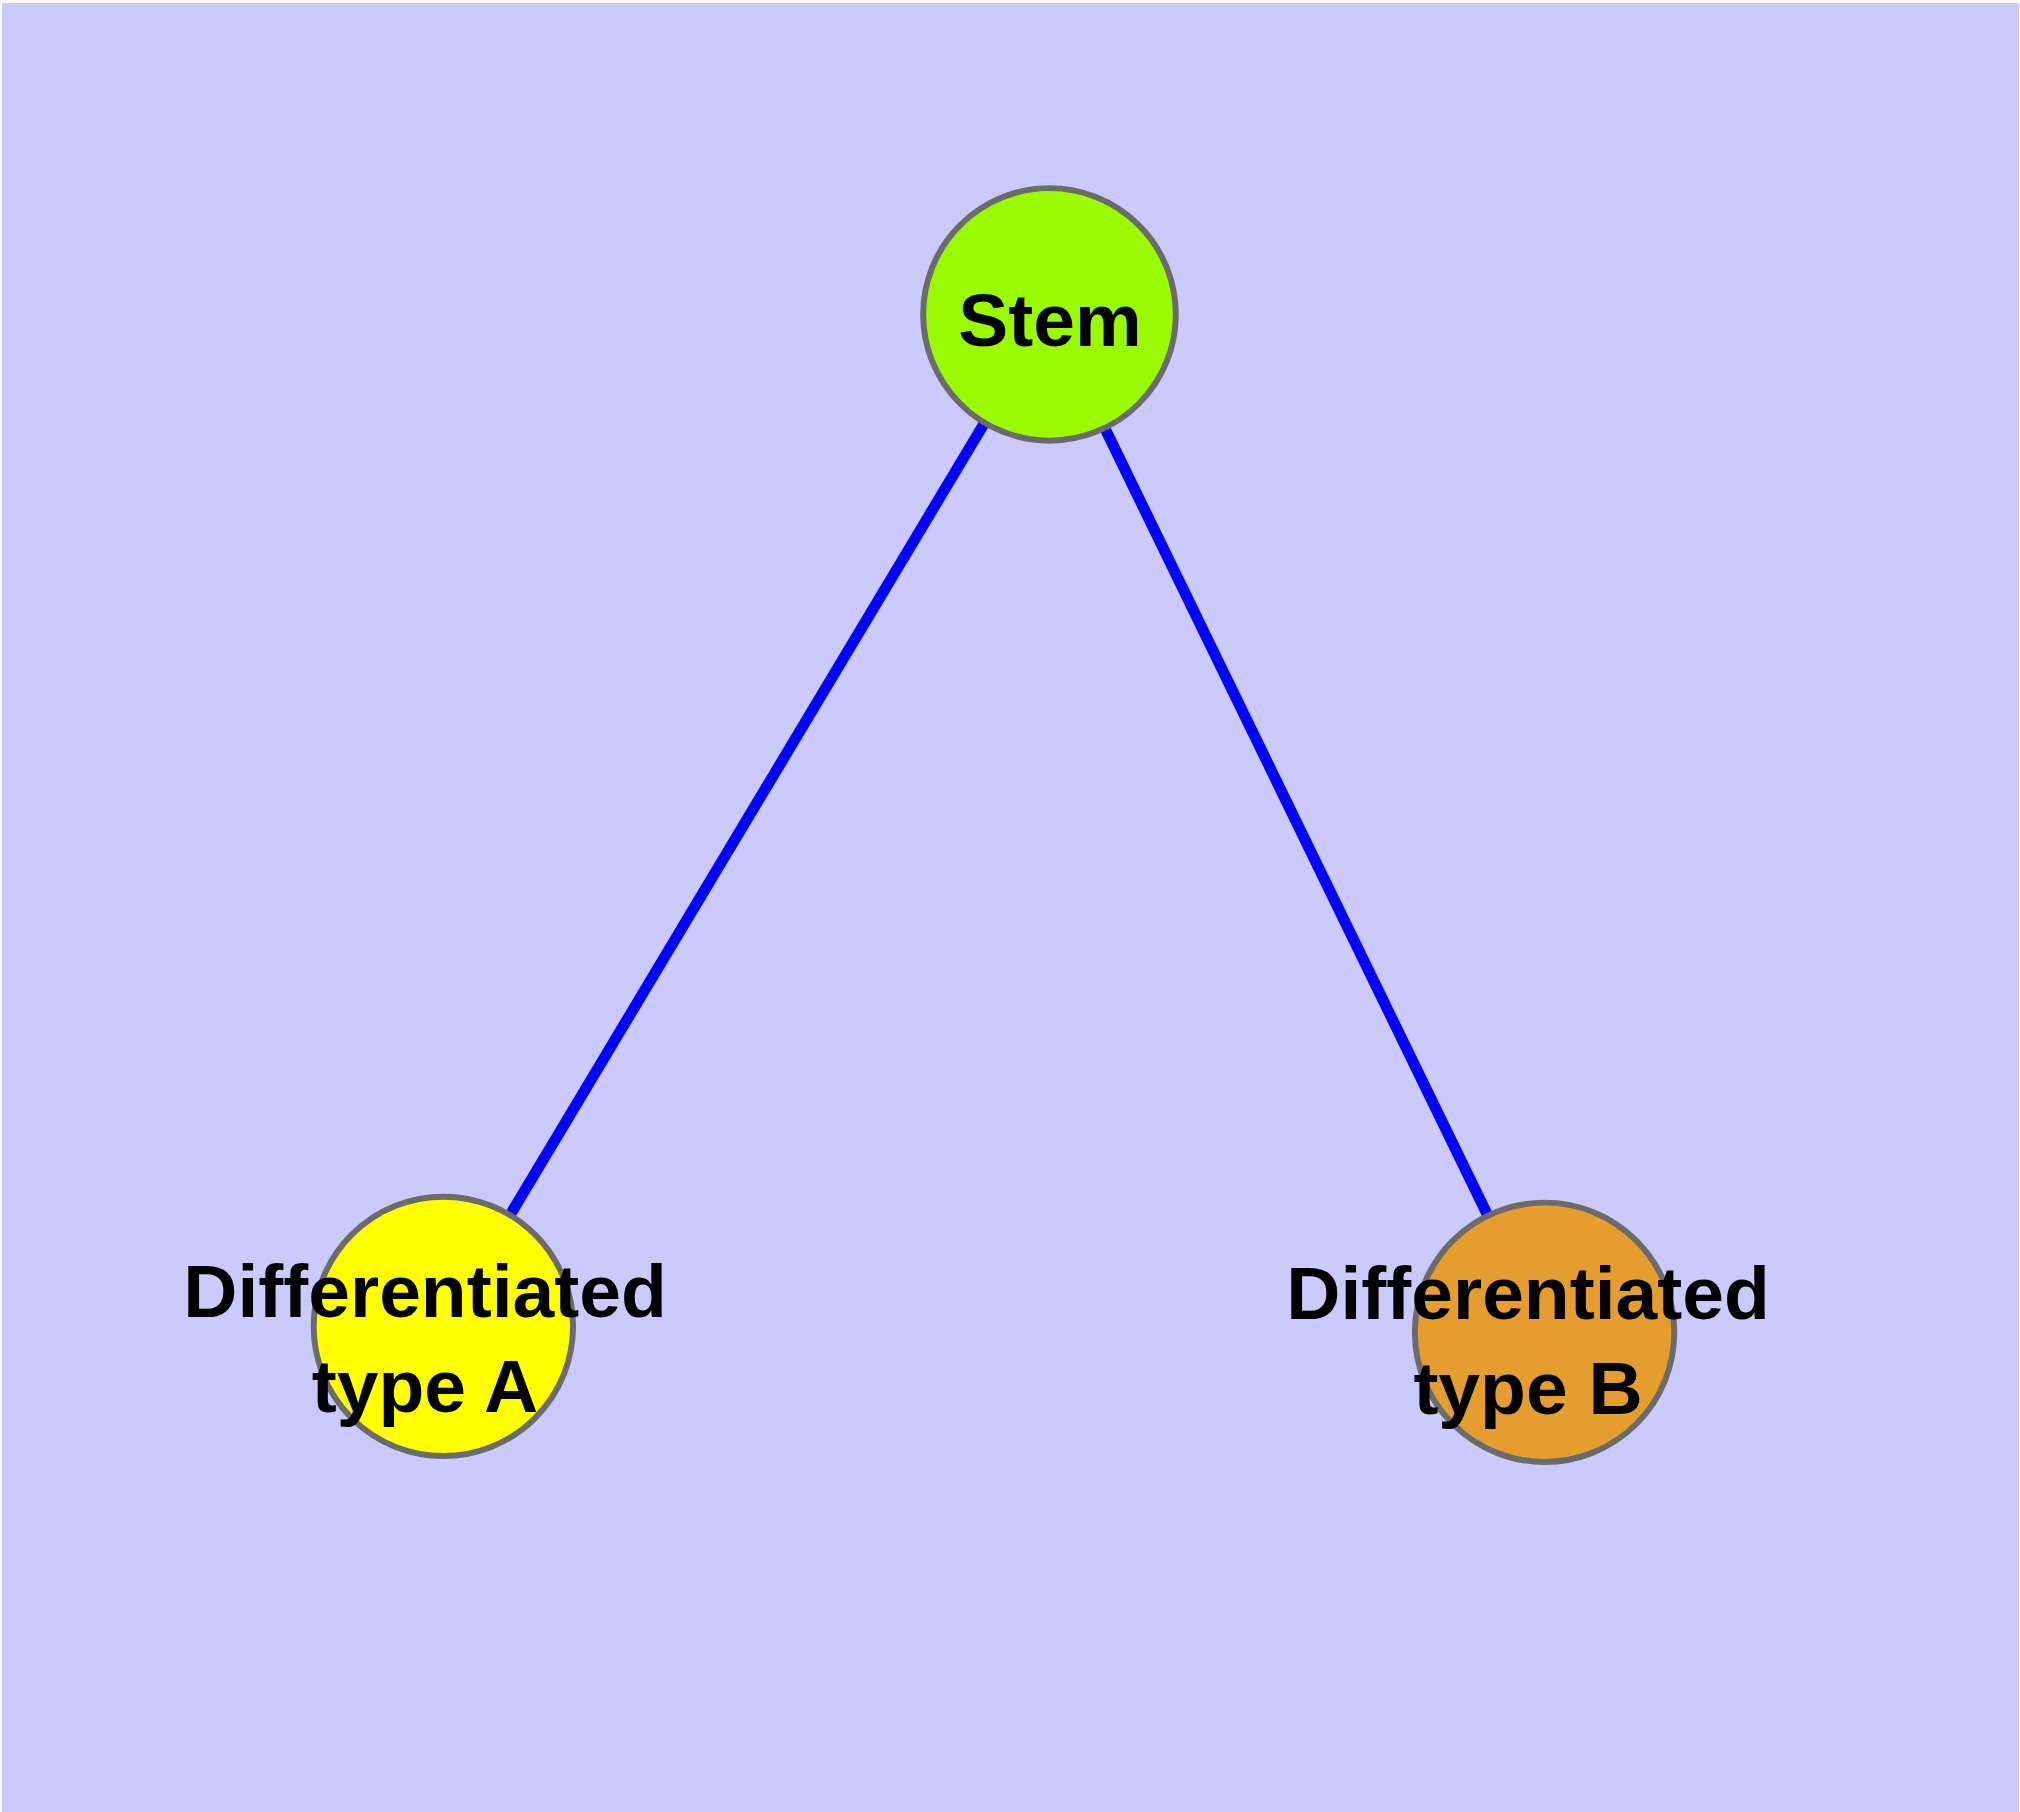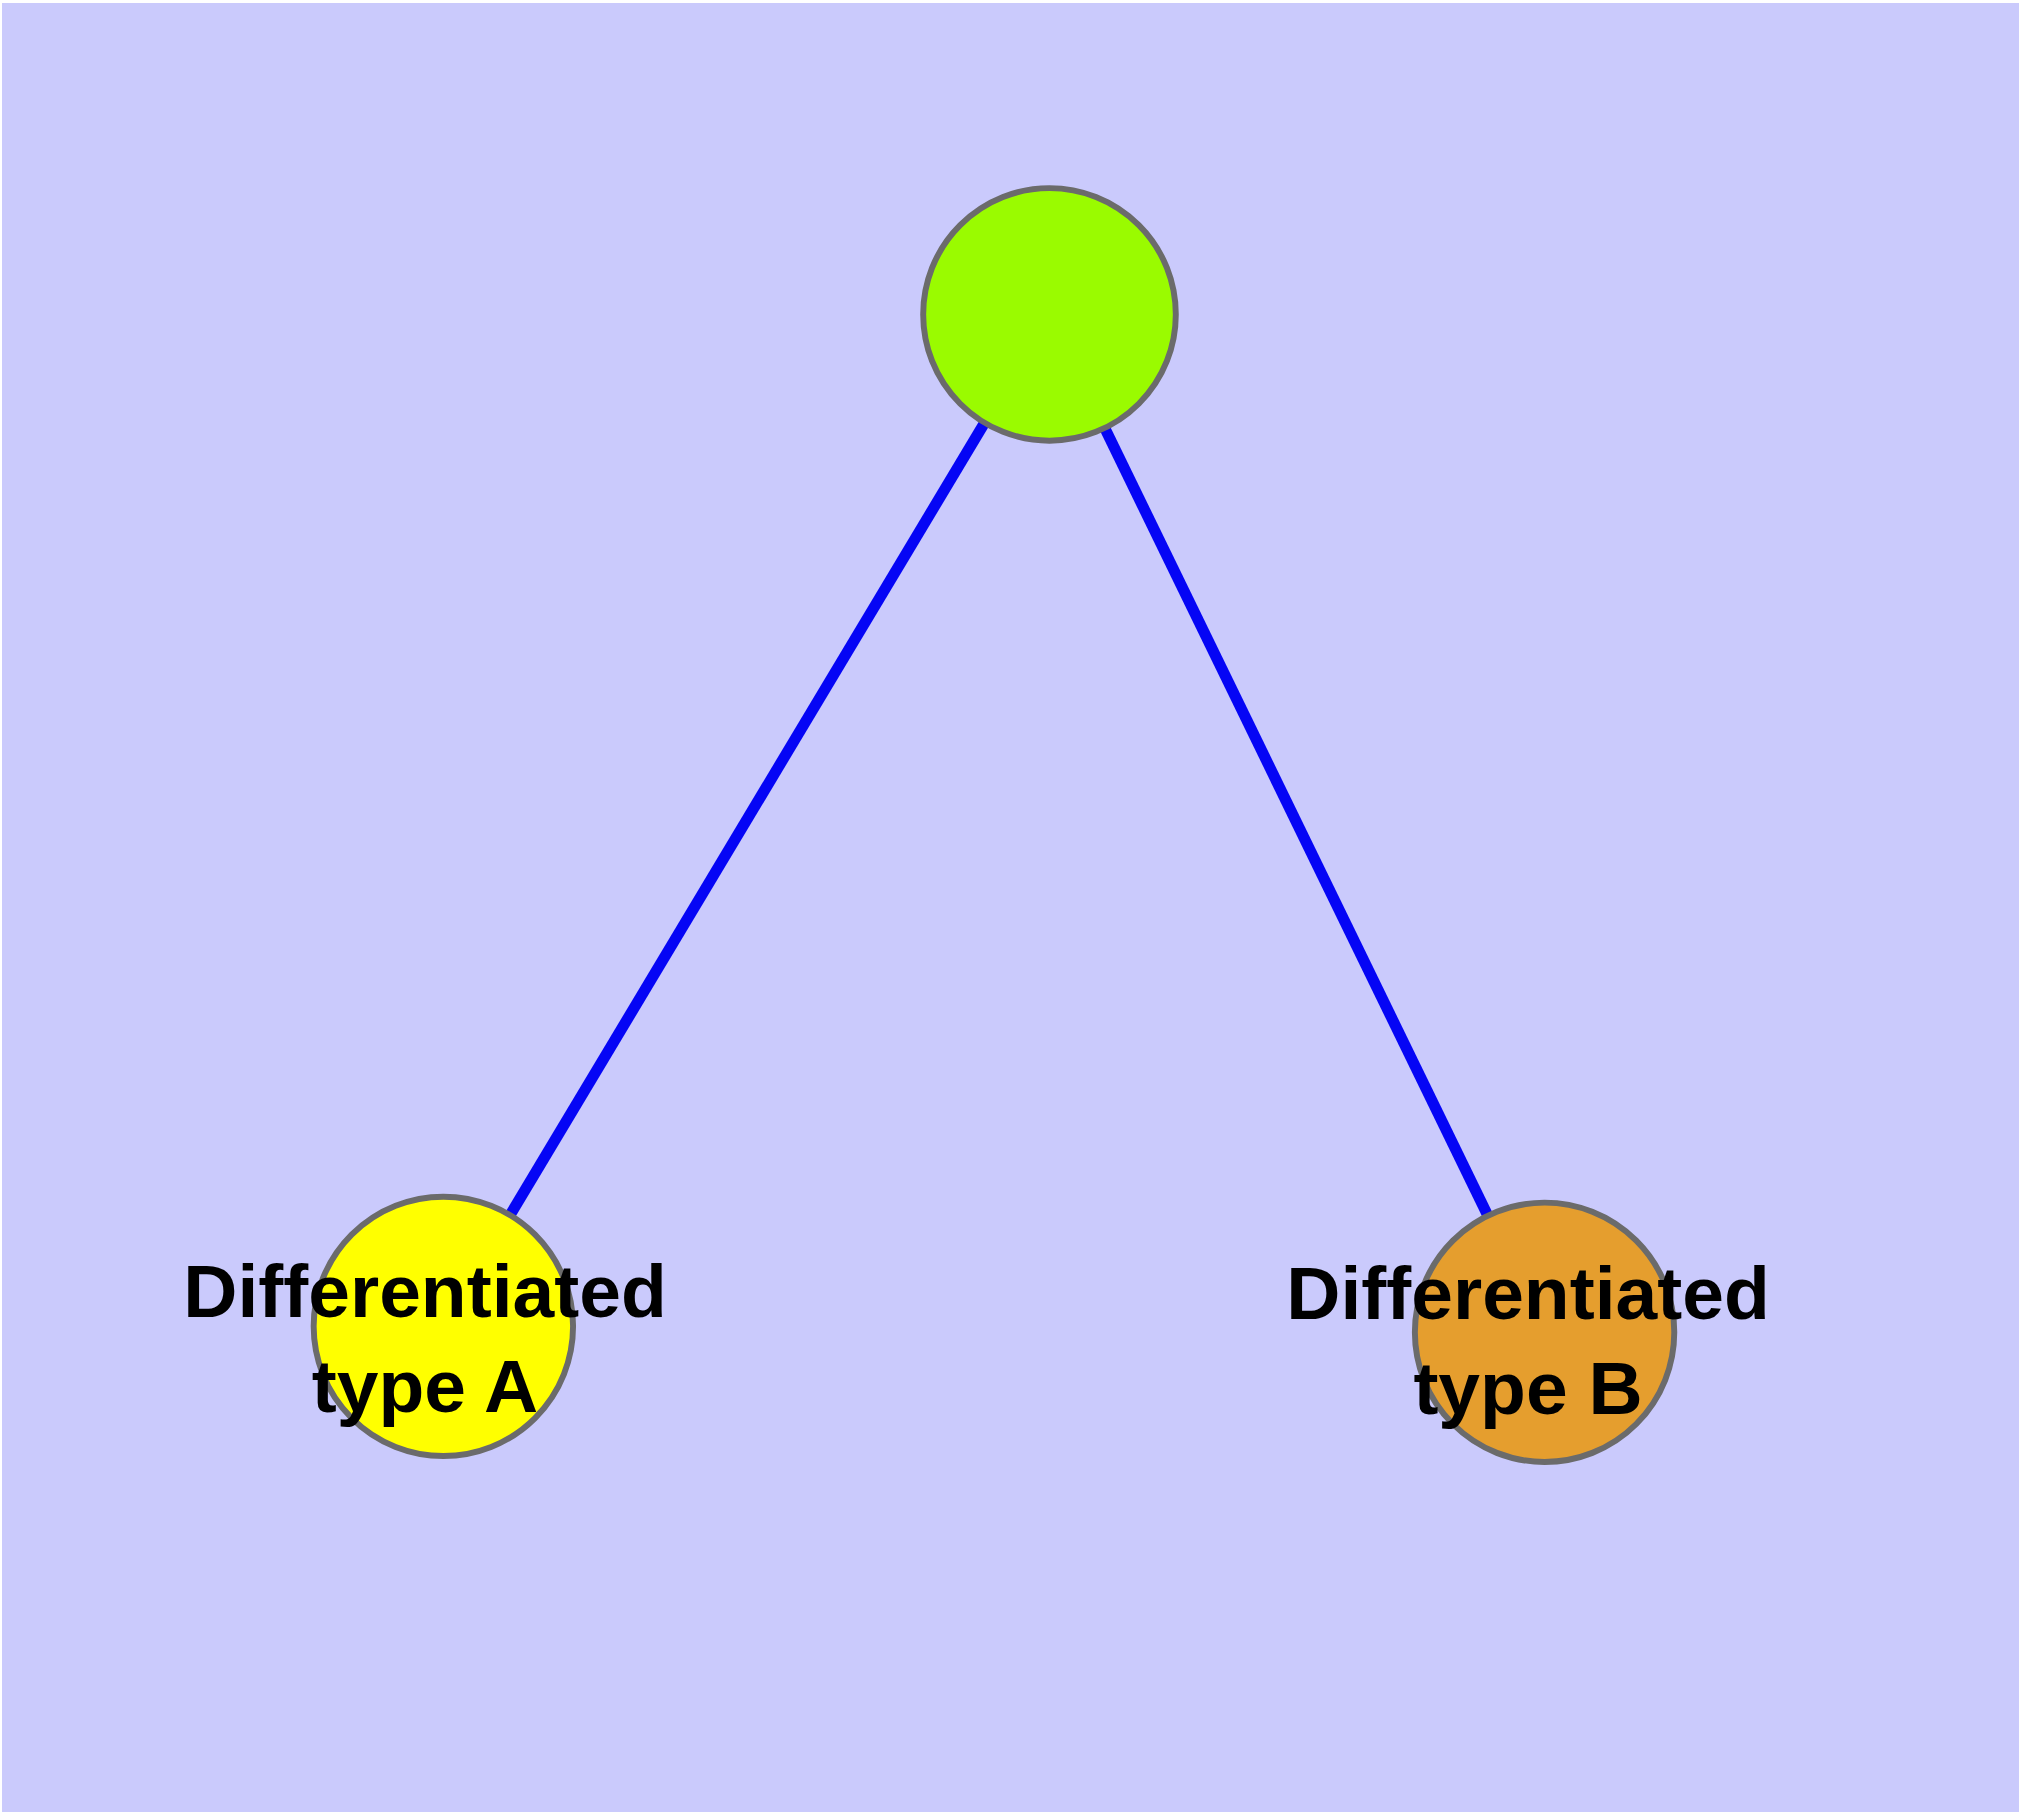--- a/index.html
+++ b/index.html
@@ -46,18 +46,19 @@
   <div class="plot-bg" style="background: rgb(202, 202, 252);"></div>
 
   <svg class="graph-svg" viewBox="0 0 2384 2138" preserveAspectRatio="none">
     <line class="edge" x1="1238" y1="371" x2="523" y2="1565" stroke="#0505F5" stroke-width="13"></line>
     <line class="edge" x1="1238" y1="371" x2="1822" y2="1572" stroke="#0505F5" stroke-width="13"></line>
     <circle class="node" cx="1238" cy="371" r="149" fill="#9AFB00" stroke="#6B6B6B" stroke-width="7"></circle>
     <circle class="node" cx="523" cy="1565" r="153" fill="#FFFF00" stroke="#6B6B6B" stroke-width="7"></circle>
     <circle class="node" cx="1822" cy="1572" r="153" fill="#E59E2E" stroke="#6B6B6B" stroke-width="7"></circle>
   </svg>
 
+  <div class="node-label" style="left: 1050px; top: 320px; color: rgb(0, 0, 0); font-size: 75px; line-height: 95px;">Stem</div>
   <div class="node-label" style="left: 425px; top: 1339px; color: rgb(0, 0, 0); font-size: 75px; line-height: 95px;">Differentiated
 type A</div>
   <div class="node-label" style="left: 1528px; top: 1341px; color: rgb(0, 0, 0); font-size: 75px; line-height: 95px;">Differentiated
 type B</div>
 </div>
 
 
 </body></html>

